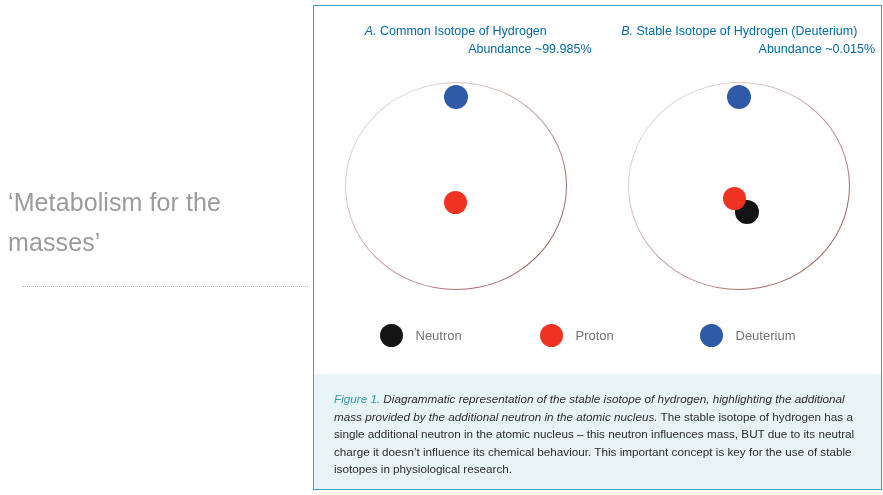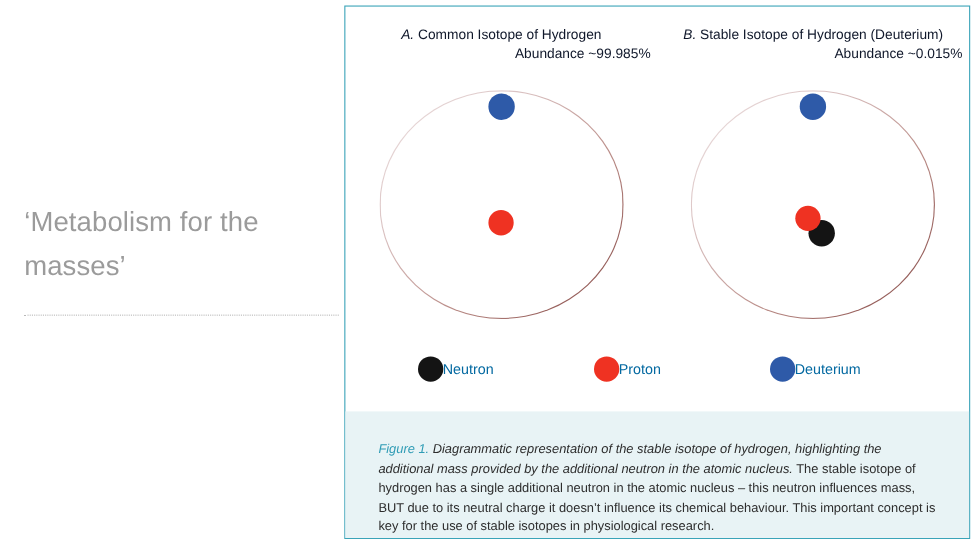--- a/index.html
+++ b/index.html
@@ -18,21 +18,21 @@
   
   #left-panel {
     position: absolute;
     left: 0; top: 0;
     width: 313px;
     height: 495px;
     background: #ffffff;
   }
   #slide-title {
     position: absolute;
-    left: 22px;
+    left: 8px;
     top: 182px;
     width: 270px;
     font-size: 25px;
     line-height: 40px;
     color: #9b9b9b;
     font-weight: 400;
     letter-spacing: 0.1px;
   }
   #title-divider {
     position: absolute;
@@ -60,21 +60,21 @@
     position: absolute;
     left: 0; top: 16px;
     width: 100%;
     display: flex;
   }
   .panel-heading {
     flex: 1 1 50%;
     text-align: center;
     font-size: 12.5px;
     line-height: 18px;
-    color: #0f172a;
+    color: #0369a1;
     padding: 0 6px;
     box-sizing: border-box;
   }
   .panel-heading .letter {
     font-style: italic;
   }
   .panel-heading .abundance {
     display: block;
     text-align: right;
   }
@@ -154,40 +154,41 @@
     padding-left: 22px;
     box-sizing: border-box;
   }
   .legend-dot {
     width: 23px;
     height: 23px;
     border-radius: 50%;
     flex: 0 0 auto;
   }
   .legend-label {
+    margin-left: 13px;
     font-size: 13px;
-    color: #0369a1;
+    color: #737373;
   }
 
   
   #caption-box {
     position: absolute;
     left: 0;
     bottom: 0;
     width: 100%;
     height: 115px;
     background: #e8f3f5;
     box-sizing: border-box;
     padding: 14px 18px 10px 18px;
   }
   #caption-text {
     font-size: 11.7px;
     line-height: 17.6px;
     color: #2d2d2d;
-    margin: 12px;
+    margin: 2px;
   }
   #caption-text .fig-label {
     color: #2f9cb5;
     font-style: italic;
   }
   #caption-text .fig-emph {
     font-style: italic;
   }
 </style>
 </head>

